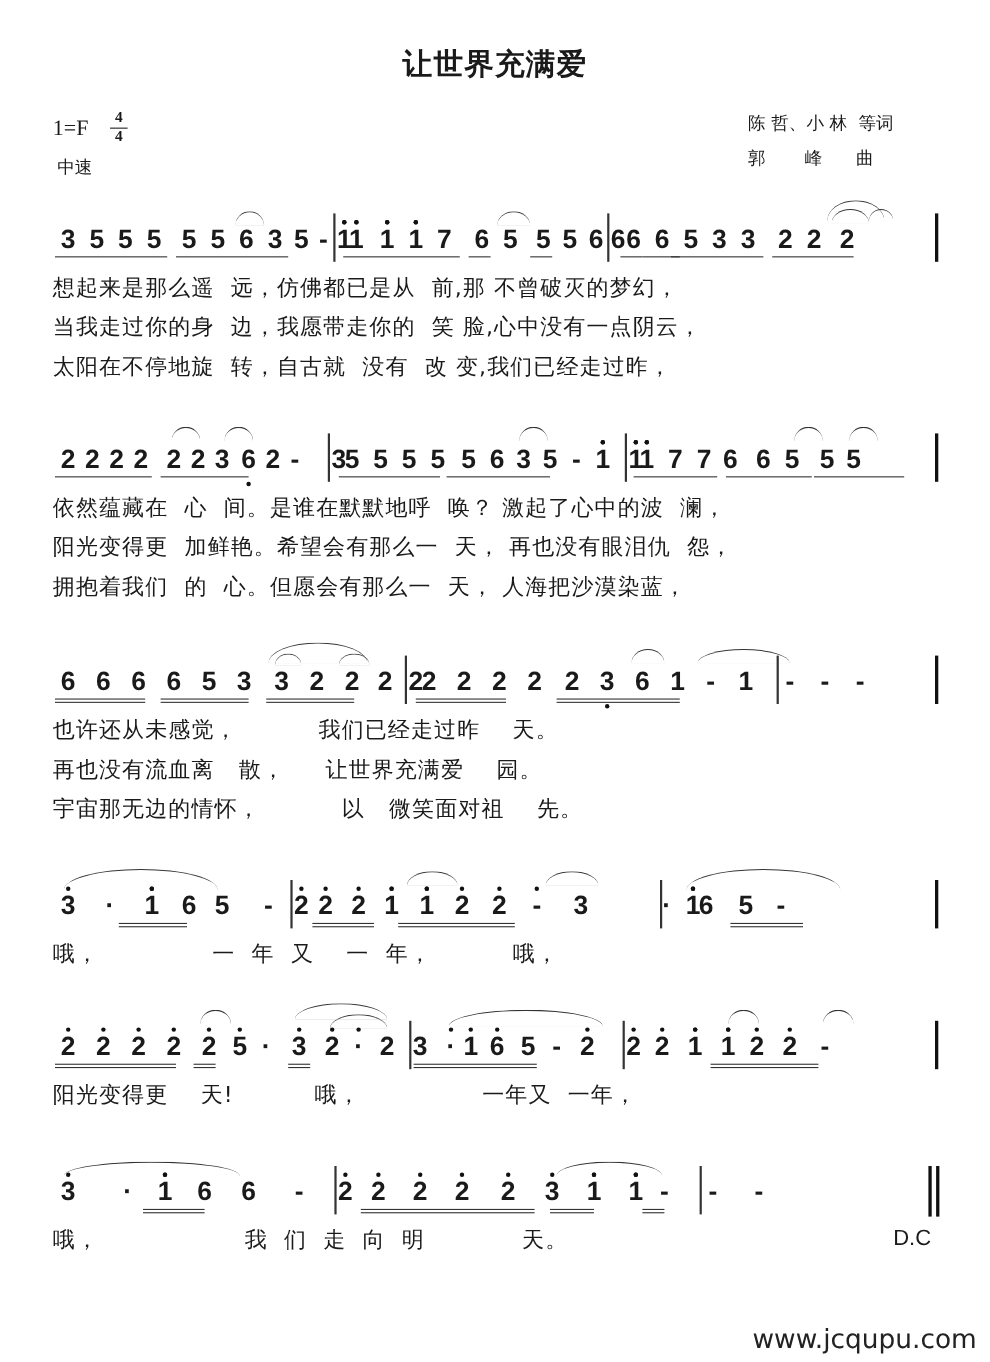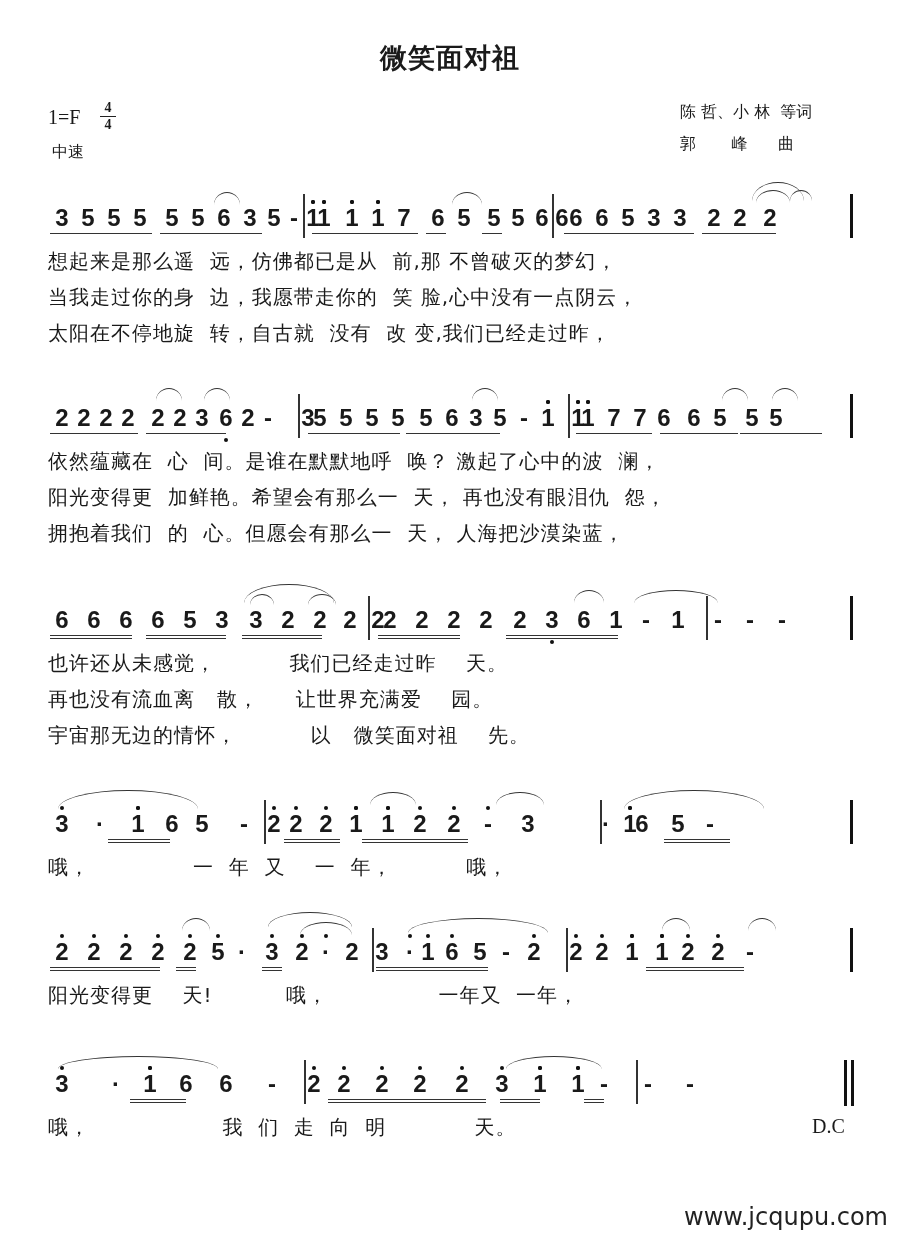--- a/index.html
+++ b/index.html
@@ -11,27 +11,27 @@
   .tempo { position: absolute; left: 52px; top: 142px; font-size: 16px; }
   .credit { position: absolute; font-size: 16px; }
   .note { position: absolute; font-family: "Liberation Sans", sans-serif; font-weight: bold; font-size: 24px; line-height: 24px; width: 20px; text-align: center; }
   .dot-hi { position: absolute; width: 4px; height: 4px; border-radius: 50%; background: #111; }
   .dot-lo { position: absolute; width: 4px; height: 4px; border-radius: 50%; background: #111; }
   .ul { position: absolute; height: 1px; background: #333; }
   .bar { position: absolute; width: 2px; background: #333; }
   .bar.thick { width: 3px; background: #111; }
   .slur2 { position: absolute; border-top: 1.3px solid #333; border-radius: 50% 50% 0 0 / 100% 100% 0 0; }
   .lyric { position: absolute; font-family: "DejaVu Sans", sans-serif; font-size: 20px; white-space: pre; letter-spacing: 1px; }
-  .dc { position: absolute; font-family: Liberation Serif, serif; font-size: 20px; }
+  .dc { position: absolute; font-family: Liberation Sans, sans-serif; font-size: 20px; }
   .watermark { position: absolute; right: 12px; top: 1203px; font-family: "DejaVu Sans", sans-serif; font-size: 24px; color: #222; }
 </style>
 </head>
 <body>
 
-<div class="title">微笑面对祖</div>
+<div class="title">让世界充满爱</div>
 
 <div class="key">1=F</div>
 <div class="ts">
   <span>4</span>
   <span class="line"></span>
   <span>4</span>
 </div>
 <div class="tempo">中速</div>
 <div class="credit" style="left:680px;top:102px;white-space:pre;">陈 哲、小 林  等词</div>
 <div class="credit" style="left:680px;top:134px;white-space:pre;">郭       峰      曲</div>

